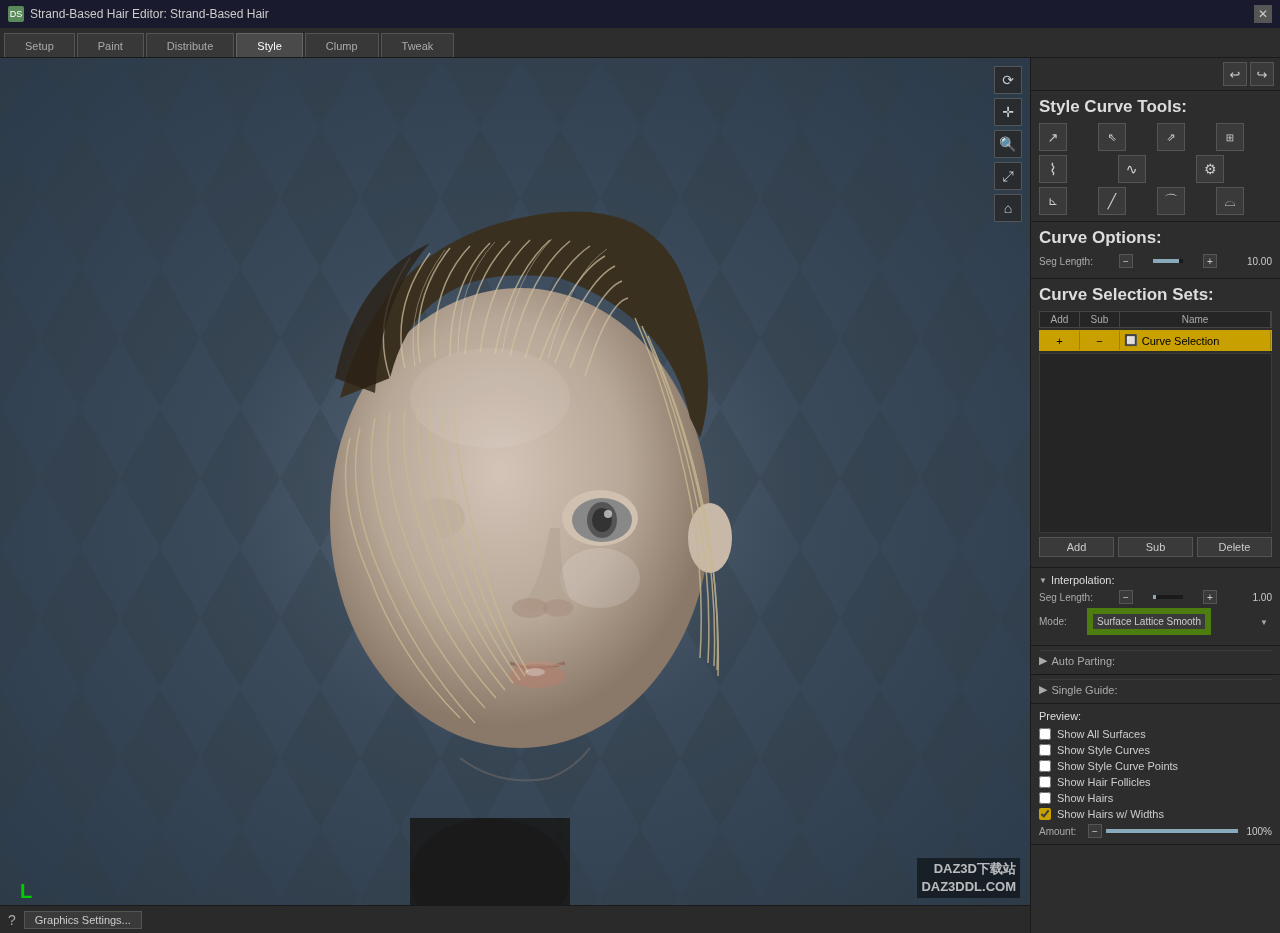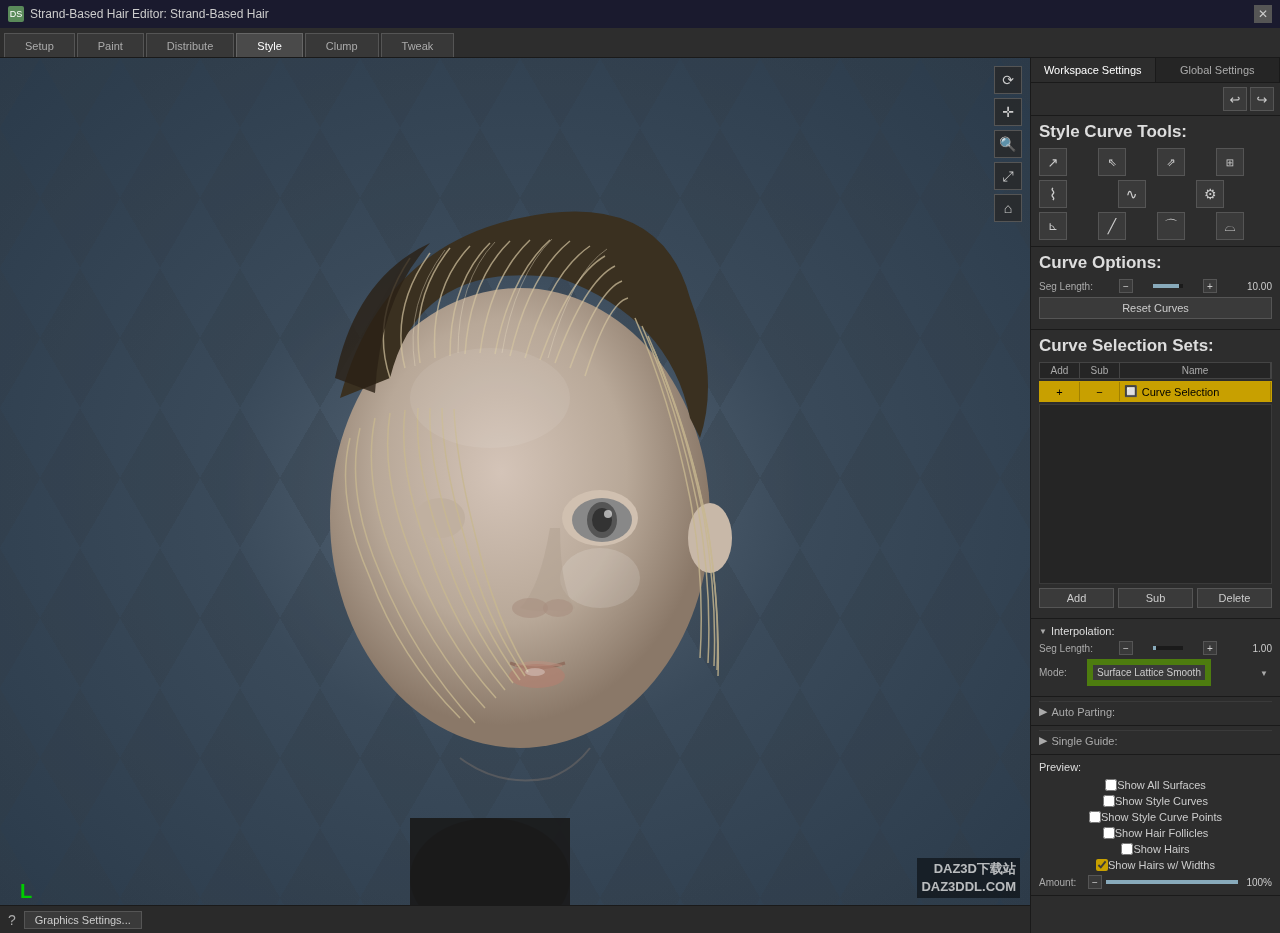--- a/index.html
+++ b/index.html
@@ -422,22 +422,22 @@
 
     
     .preview-title {
       color: #ddd;
       font-size: 11px;
       margin-bottom: 6px;
     }
     .checkbox-row {
       display: flex;
       align-items: center;
+      gap: 6px;
       margin-bottom: 4px;
-      justify-content: center;
     }
     .checkbox-row input[type="checkbox"] {
       width: 12px; height: 12px;
       cursor: pointer;
       accent-color: #c8a000;
     }
     .checkbox-label {
       color: #ccc;
       font-size: 11px;
     }
@@ -644,24 +644,20 @@
     </div>
 
     <div id="watermark">
       <div>DAZ3D下载站</div>
       <div>DAZ3DDL.COM</div>
     </div>
   </div>
 
   <div id="right-panel">
 
-    <div id="panel-tabs">
-      <div class="panel-tab active">Workspace Settings</div>
-      <div class="panel-tab">Global Settings</div>
-    </div>
 
     <div style="display:flex; justify-content:flex-end; padding:4px 6px; gap:3px; border-bottom:1px solid #1a1a1a;">
       <button class="tool-btn" style="width:24px;height:24px;">↩</button>
       <button class="tool-btn" style="width:24px;height:24px;">↪</button>
     </div>
 
     <div class="panel-section">
       <div class="section-title">Style Curve Tools:</div>
       <div id="style-curve-tools">
         <button class="tool-btn">↗</button>
@@ -686,21 +682,20 @@
       <div class="section-title">Curve Options:</div>
       <div class="slider-row">
         <span class="slider-label">Seg Length:</span>
         <div class="slider-minus">−</div>
         <div class="slider-track">
           <div class="slider-fill" style="width:85%;"></div>
         </div>
         <div class="slider-minus">+</div>
         <span class="slider-value">10.00</span>
       </div>
-      <button class="big-btn">Reset Curves</button>
     </div>
 
     <div class="panel-section">
       <div class="section-title">Curve Selection Sets:</div>
       <div class="sets-header">
         <div class="sets-header-cell">Add</div>
         <div class="sets-header-cell">Sub</div>
         <div class="sets-header-cell">Name</div>
       </div>
       <div class="sets-row">

